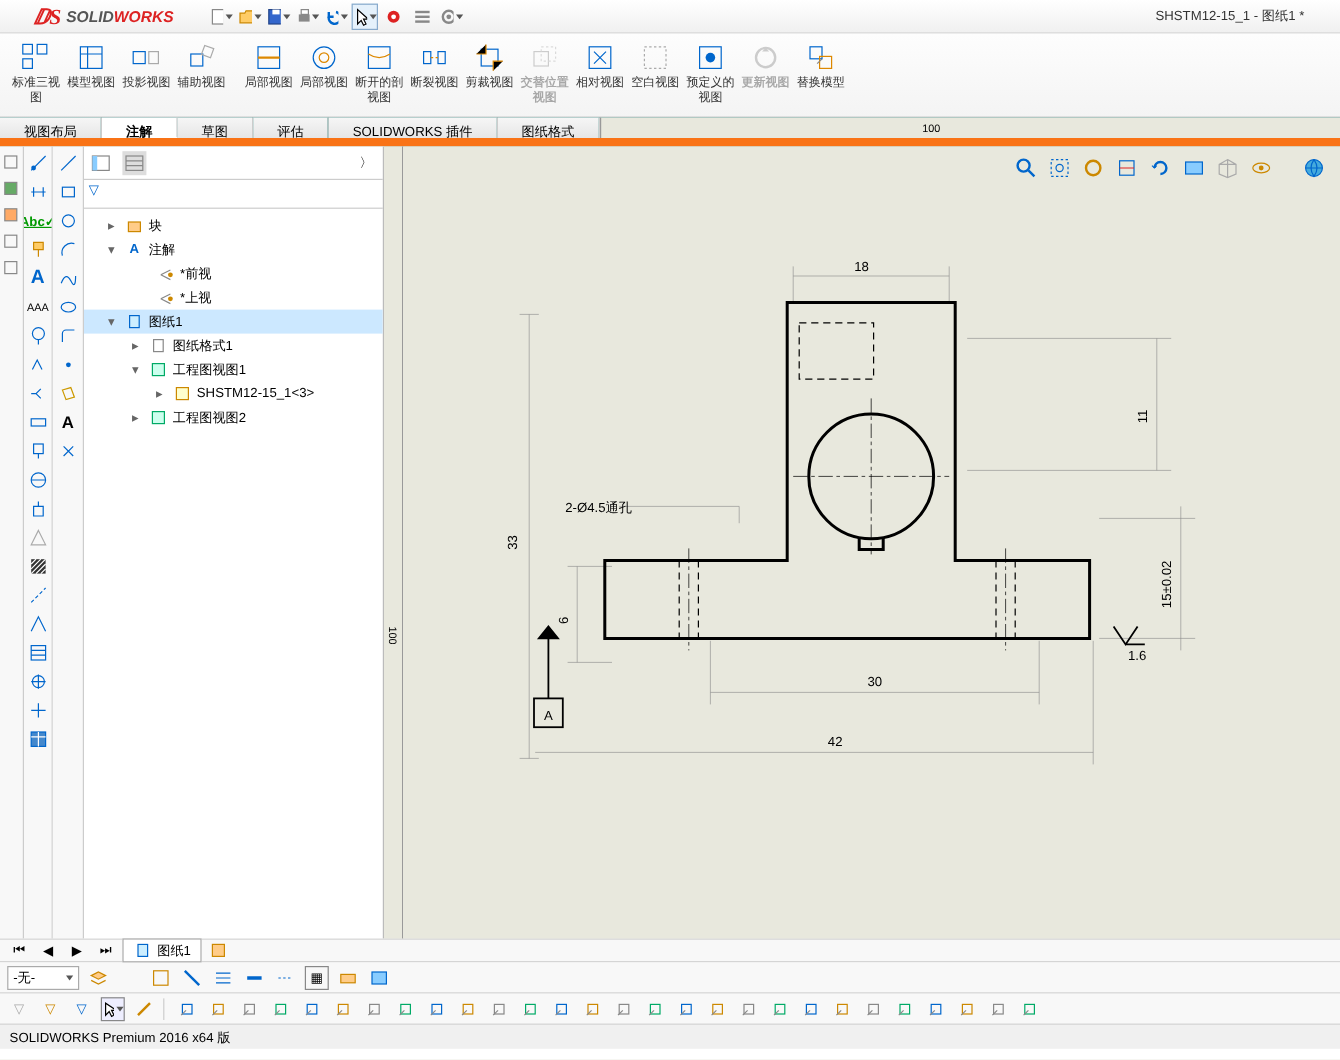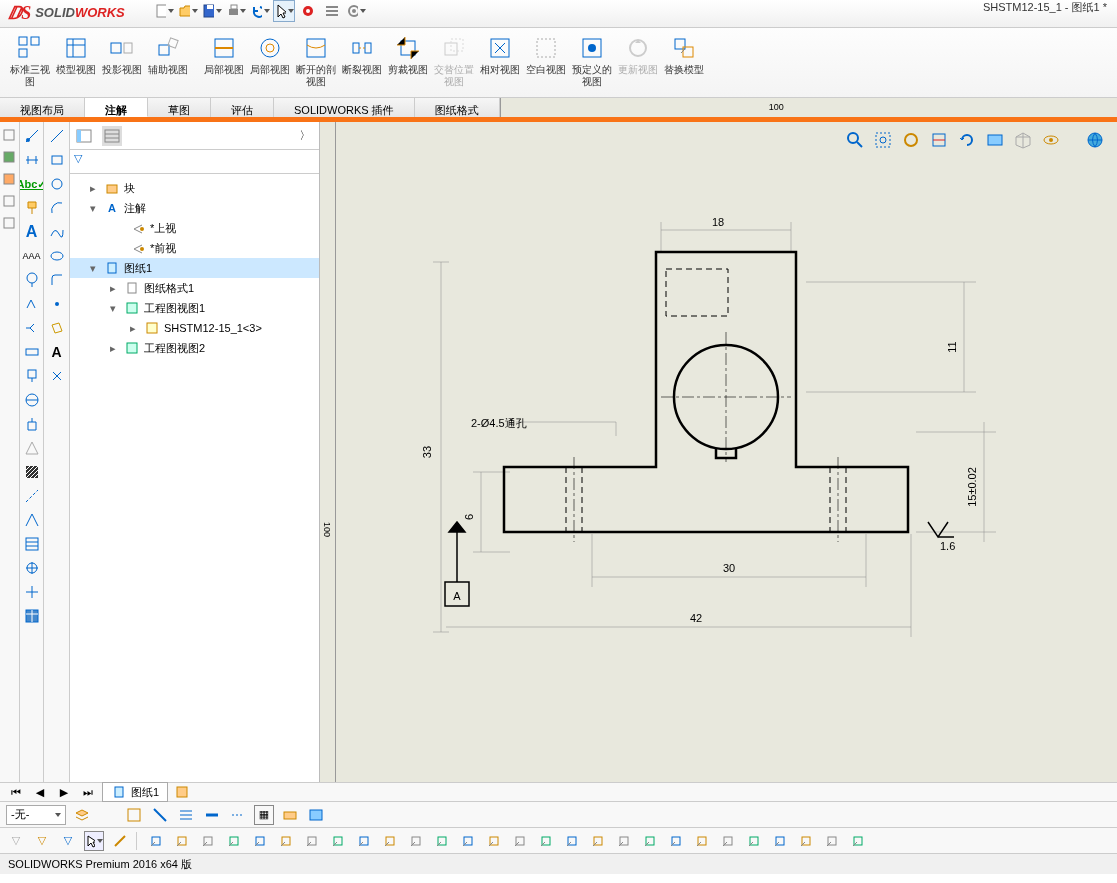--- a/index.html
+++ b/index.html
@@ -1,38 +1,38 @@
 <!DOCTYPE html>
 <html><head>
 <meta charset="utf-8">
 <style>
 * { margin:0; padding:0; box-sizing:border-box; font-family:"Microsoft YaHei",Arial,sans-serif; font-size:11px; }
 body { background:#fff; width:1117px; height:883px; overflow:hidden; position:relative; }
 
 
-.titlebar { height:28px; display:flex; align-items:flex-start; background:linear-gradient(#fff,#f0f0f0); border-bottom:1px solid #ccc; padding:0 0; }
+.titlebar { height:28px; display:flex; align-items:center; background:linear-gradient(#fff,#f0f0f0); border-bottom:1px solid #ccc; padding:0 20px; }
 .logo { display:flex; align-items:center; padding:0 8px; font-weight:bold; font-style:italic; }
 .logo .ds { color:#d22; font-size:18px; font-family:serif; margin-right:4px;}
 .logo .solid { color:#555; font-size:13px;}
 .logo .works { color:#d22; font-size:13px;}
 .menubar { display:flex; align-items:center; margin-left:30px; gap:0; }
 .menubar .mi { padding:4px 8px; cursor:default; }
 .qat { display:flex; align-items:center; gap:2px; margin-left:20px; }
 .qat .qbtn { width:22px; height:22px; display:flex; align-items:center; justify-content:center; border:1px solid transparent; }
 .titletext { margin-left:auto; padding-right:10px; color:#333; }
 
 
 .ribbon { height:70px; background:linear-gradient(#fdfdfd,#f4f4f4); border-bottom:1px solid #ccc; display:flex; align-items:flex-start; padding:4px 8px; gap:2px; }
 .rbtn { display:flex; flex-direction:column; align-items:center; width:44px; padding:2px; cursor:default; text-align:center; line-height:12px; }
 .rbtn .ricon { width:28px; height:28px; display:flex; align-items:center; justify-content:center; }
 .rbtn .rlabel { font-size:10px; color:#333; margin-top:2px; }
-.rbtn.disabled { opacity:0.4; }
-
-
-.tabstrip { height:24px; background:#0f766e; border-bottom:5px solid #f97316; display:flex; align-items:stretch; }
+.rbtn.disabled { opacity:0.4;font-weight:bold; }
+
+
+.tabstrip { height:24px; background:#0f766e; border-bottom:7px solid #f97316; display:flex; align-items:stretch; }
 .tabstrip .tab { padding:0 20px; line-height:24px; border-right:1px solid #ccc; cursor:default; background:linear-gradient(#f6f6f6,#e6e6e6);}
 .tabstrip .tab.active { background:#fff; border-bottom:1px solid #fff; font-weight:bold;}
 .tabstrip .ruler { flex:1; background:#e8e8dd; border-left:1px solid #999; position:relative; }
 
 
 .main { display:flex; height:660px; }
 .leftstrip { width:20px; background:#f8f8f8; border-right:1px solid #ccc; display:flex; flex-direction:column; align-items:center; gap:6px; padding-top:6px;}
 .leftstrip .lsbtn { width:16px; height:16px; }
 .toolcol { width:24px; background:#f8f8f8; border-right:1px solid #ccc; display:flex; flex-direction:column; align-items:center; gap:4px; padding-top:4px; overflow:hidden;}
 .toolcol .tcbtn { width:20px; height:20px; display:flex;align-items:center;justify-content:center;}
@@ -506,30 +506,30 @@
           <span class="iconbox" style="font-weight:bold;color:#06c;">A</span>
           <span>注解</span>
         </div>
       <div class="ftree-item indent3">
           <span class="iconbox">
             <svg width="14" height="14">
               <path d="M3 8 L11 4 M3 8 L11 12" stroke="#888" fill="none"></path>
               <circle cx="11" cy="8" r="2" fill="#c80"></circle>
             </svg>
           </span>
-          <span>*上视</span>
+          <span>*前视</span>
         </div>
       <div class="ftree-item indent3">
           <span class="iconbox">
             <svg width="14" height="14">
               <path d="M3 8 L11 4 M3 8 L11 12" stroke="#888" fill="none"></path>
               <circle cx="11" cy="8" r="2" fill="#c80"></circle>
             </svg>
           </span>
-          <span>*前视</span>
+          <span>*上视</span>
         </div>
       <div class="ftree-item indent1 selected">
           <span class="expander">▾</span>
           <span class="iconbox">
             <svg width="14" height="14">
               <rect x="3" y="2" width="8" height="10" fill="#cef" stroke="#06c"></rect>
             </svg>
           </span>
           <span>图纸1</span>
         </div>

